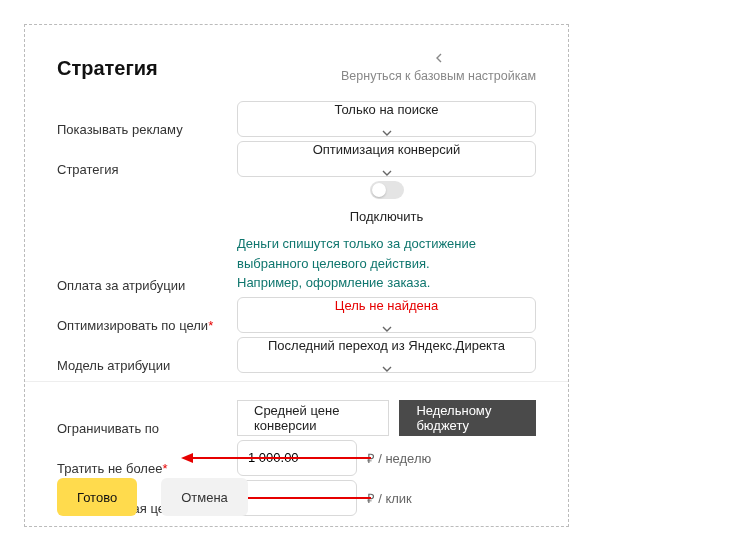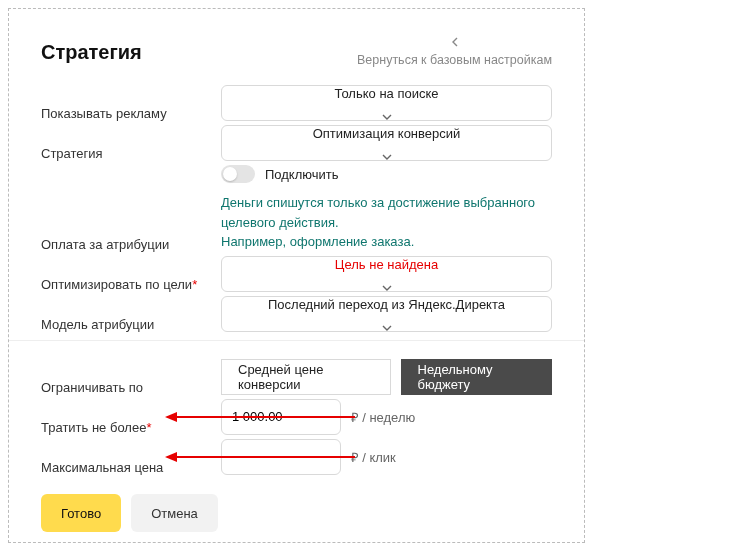--- a/index.html
+++ b/index.html
@@ -1,45 +1,45 @@
 <!DOCTYPE html>
 <html><head>
 <meta charset="utf-8">
 <style>
   * { box-sizing: border-box; margin: 0; padding: 0; }
   body { font-family: Arial, Helvetica, sans-serif; font-size: 13px; color: #222; background: #fff; }
-  .outer { width: 593px; height: 551px; position: relative; padding: 8px; }
+  .outer { width: 593px; height: 551px; position: relative; padding: 24px; }
   .dashed { border: 1px dashed #bbb; width: 100%; height: 100%; position: relative; }
   .page { background: #fff; padding: 28px 32px 0 32px; }
   .hdr { display: flex; justify-content: space-between; align-items: center; margin-bottom: 18px; }
   .title { font-size: 20px; font-weight: 700; color: #111; }
   .back { color: #888; font-size: 12.5px; display: flex; align-items: center; gap: 6px; cursor: pointer; flex-direction: column; }
   .back svg { width: 6px; height: 10px; }
   .row { display: flex; align-items: flex-end; margin-bottom: 4px; }
   .lab { width: 180px; flex-shrink: 0; font-size: 13px; color: #333; padding-top: 8px; }
   .req { color: #e60000; }
   .ctrl { flex: 1; }
   .select { width: 100%; height: 36px; border: 1px solid #d9d9d9; border-radius: 6px; padding: 0 12px; display: flex; align-items: center; justify-content: space-between; background: #fff; cursor: pointer; flex-direction: column; }
   .select .val { font-size: 13px; color: #222; }
   .select .val.err { color: #e60000; }
   .select svg { width: 10px; height: 6px; flex-shrink:0; }
-  .toggle-row { display: flex; align-items: center; gap: 10px; }
+  .toggle-row { display: flex; align-items: center; gap: 10px; flex-direction: column; }
   .toggle { width: 34px; height: 18px; border-radius: 10px; background: #e4e4e4; position: relative; cursor: pointer; }
   .toggle .knob { width: 14px; height: 14px; border-radius: 50%; background: #fff; position: absolute; top: 2px; left: 2px; box-shadow: 0 1px 2px rgba(0,0,0,.2); }
   .toggle-label { font-size: 13px; color: #222; }
   .desc { font-size: 13px; color: #0f766e; margin-top: 10px; line-height: 1.5; }
   .divider { border: none; border-top: 1px solid #eee; margin: 8px -32px 18px -32px; }
   .seg { display: flex; gap: 10px; }
   .seg-btn { height: 36px; padding: 0 16px; border-radius: 0; font-size: 13px; display: flex; align-items: center; cursor: pointer; border: 1px solid #d9d9d9; background: #fff; color: #222; }
   .seg-btn.active { background: #4a4a4a; color: #fff; border-color: #4a4a4a; }
   .inline { display: flex; align-items: center; gap: 10px; }
   .input { width: 120px; height: 36px; border: 1px solid #d9d9d9; border-radius: 6px; padding: 0 10px; font-size: 13px; }
   .unit { font-size: 13px; color: #666; position: relative; }
   .arrow-red { position: absolute; width: 190px; height: 12px; }
-  .footer { position: absolute; bottom: 10px; left: 32px; display: flex; gap: 10px; }
+  .footer { position: absolute; bottom: 10px; left: 32px; display: flex; gap: 24px; }
   .btn { height: 38px; padding: 0 20px; border-radius: 6px; font-size: 13px; display: flex; align-items: center; border: none; cursor: pointer; }
   .btn-primary { background: #ffdb4d; color: #111; font-weight: 500; }
   .btn-secondary { background: #f2f2f2; color: #333; }
 </style>
 </head>
 <body>
 
 <div class="outer">
   <div class="dashed">
     <div class="page">

